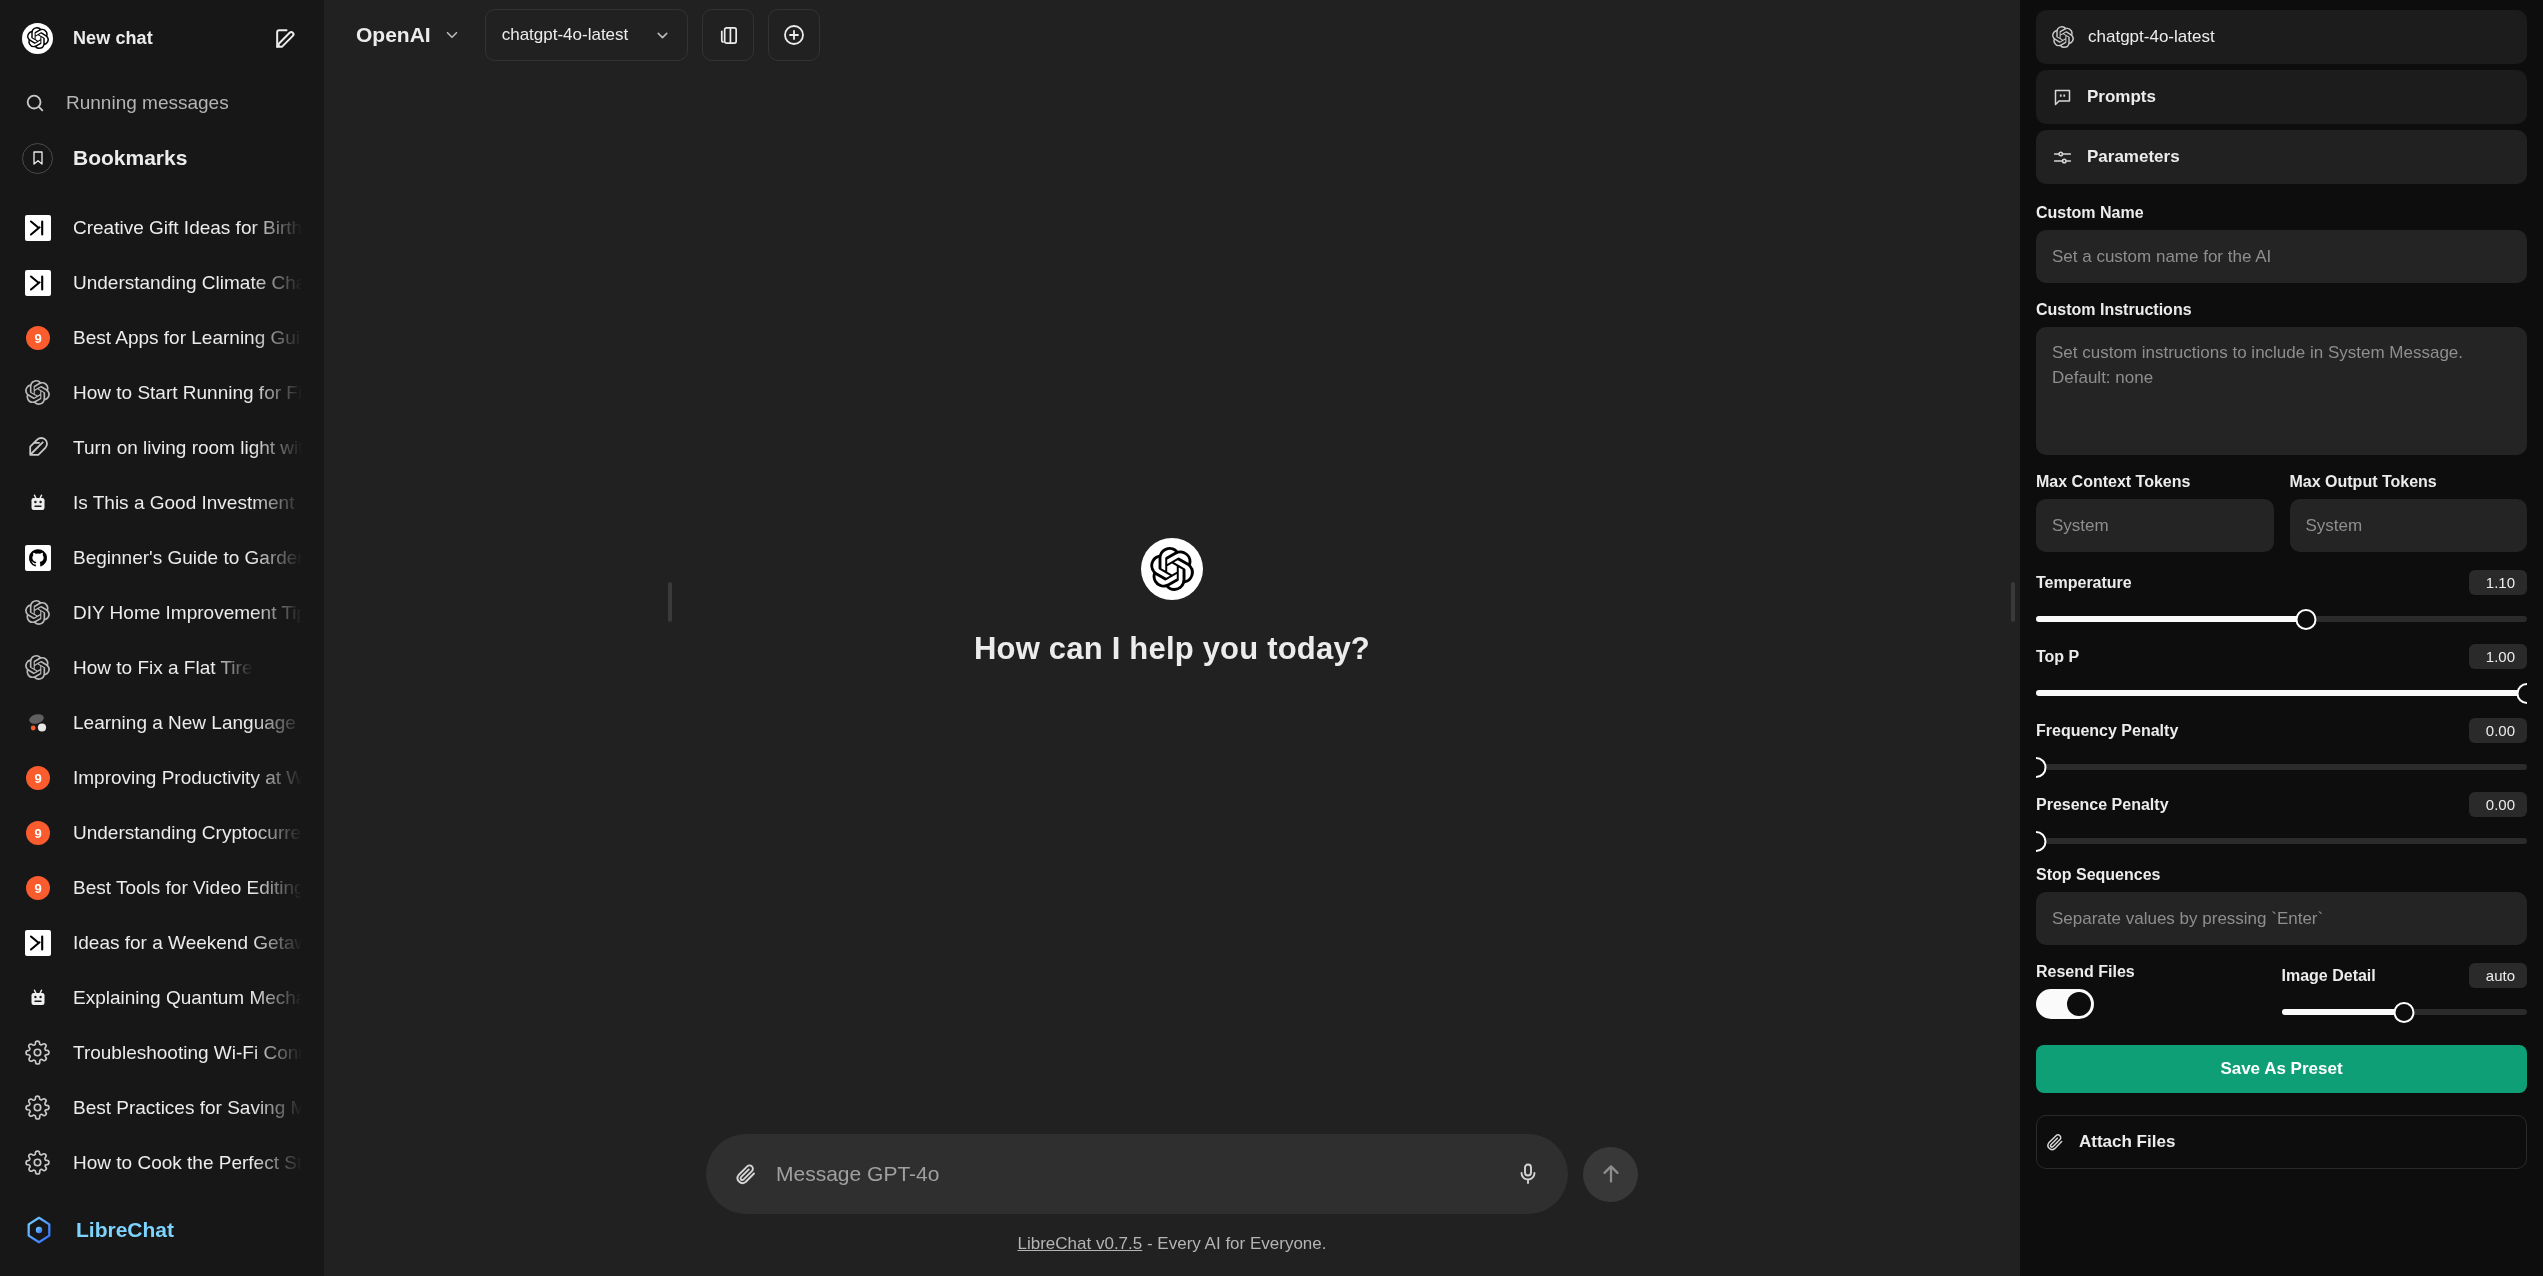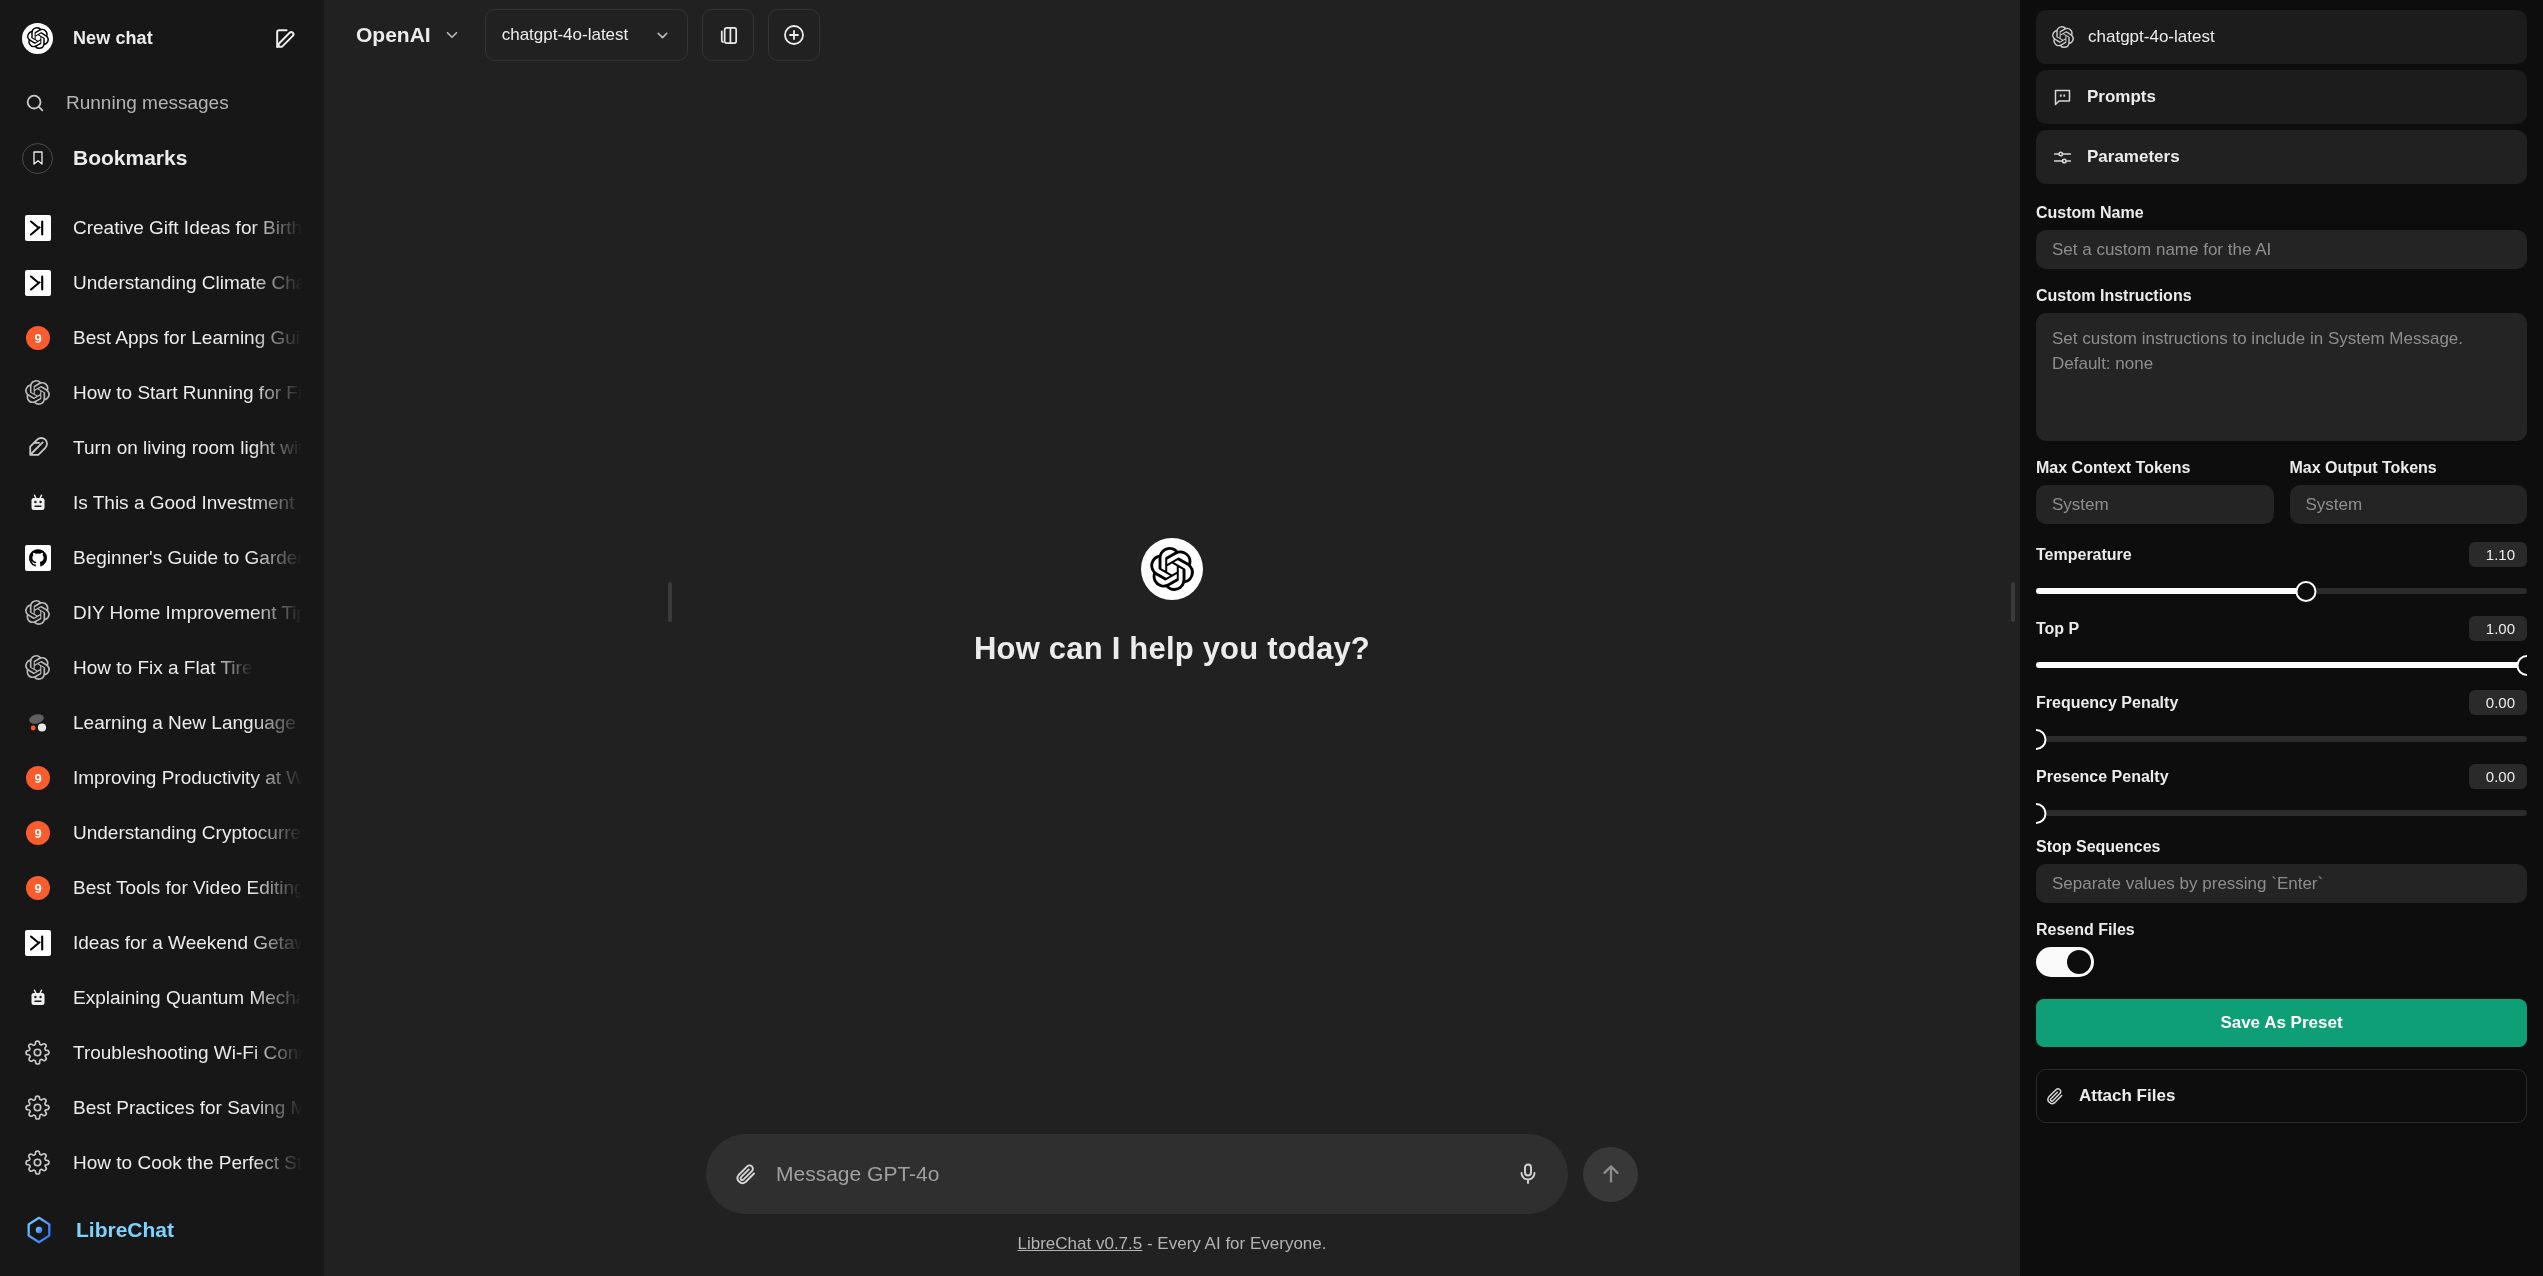--- a/index.html
+++ b/index.html
@@ -118,21 +118,21 @@
   }
   .rp-card.sel { background: #212121; }
   .rp-card .lbl { font-size: 17px; font-weight: bold; }
   .rp-card .lbl.thin { font-weight: normal; }
   .rp-ico { display: flex; align-items: center; color: #d6d6d6; }
 
   .rp-body { margin-top: 14px; overflow: hidden; }
   .fld-label { color: #ececec; font-size: 16px; font-weight: bold; margin-bottom: 8px; }
   .fld-input {
     background: #242424; border: none; border-radius: 10px; width: 100%;
-    height: 39px; padding: 0 16px; color: #8e8e8e; font-size: 17px;
+    height: 53px; padding: 0 16px; color: #8e8e8e; font-size: 17px;
     display: flex; align-items: center; cursor: text;
   }
   .fld-area {
     background: #242424; border-radius: 10px; width: 100%; height: 128px;
     padding: 14px 16px; color: #8e8e8e; font-size: 17px; line-height: 1.45; cursor: text;
   }
   .fld-group { margin-bottom: 18px; }
   .two-col { display: flex; gap: 16px; margin-bottom: 18px; }
   .two-col > div { flex: 1; }
 
@@ -578,20 +578,31 @@
         <div class="fld-input">Separate values by pressing `Enter`</div>
       </div>
 
       <div class="toggle-area">
         <div>
           <div class="fld-label">Resend Files</div>
           <div class="tog">
             <span class="dot"></span>
           </div>
         </div>
+        <div>
+          <div class="slider-head">
+            <span class="name">Image Detail</span>
+            <span class="pill">auto</span>
+          </div>
+          <div class="track" id="img-detail-track">
+            <span class="rail"></span>
+            <span class="fill" style="width: 50%;"></span>
+            <span class="knob" style="left: 50%;"></span>
+          </div>
+        </div>
       </div>
 
       <button class="save-btn">Save As Preset</button>
 
       <div class="attach">
         <span class="rp-ico">
           <svg width="20" height="20" viewBox="0 0 24 24" fill="none" stroke="currentColor" stroke-width="1.8" stroke-linecap="round" stroke-linejoin="round">
             <path d="M20 11.5 11.6 20a5 5 0 0 1-7-7l8.6-8.6a3.3 3.3 0 0 1 4.7 4.7l-8.5 8.5a1.7 1.7 0 0 1-2.4-2.4l7.8-7.8"></path>
           </svg>
         </span>

